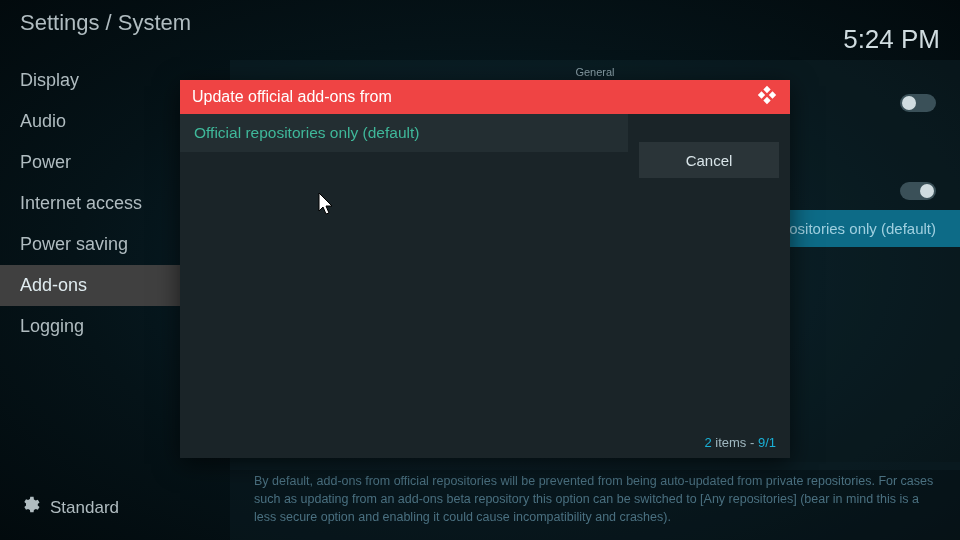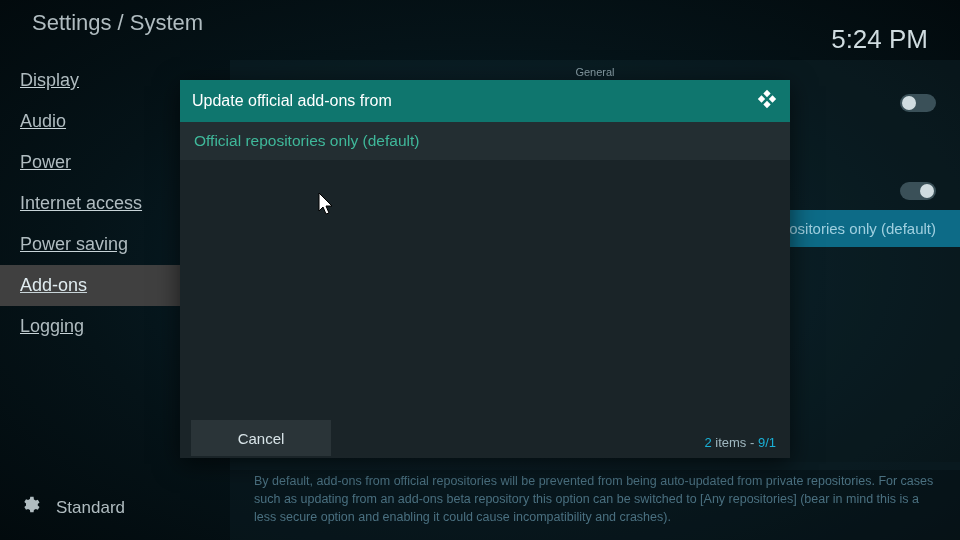--- a/index.html
+++ b/index.html
@@ -8,41 +8,41 @@
     background: radial-gradient(ellipse at center, #0a2530 0%, #051318 60%, #020a0d 100%);
     font-family: Arial, sans-serif;
     color: #c8d4d8;
     overflow: hidden;
     position: relative;
   }
   .topbar {
     position: absolute; top: 0; left: 0; right: 0;
     height: 46px;
     display: flex; align-items: center; justify-content: space-between;
-    padding: 0 32px;
+    padding: 0 20px;
   }
   .breadcrumb { font-size: 22px; color: #b0bcc0; }
   .clock { font-size: 26px; color: #d0dce0; font-weight: 300; margin-top: 32px; }
   .sidebar {
-    position: absolute; left: 0; top: 60px; width: 210px; text-decoration: underline;
+    position: absolute; left: 0; top: 60px; width: 210px;
   }
   .sidebar-item {
     padding: 10px 20px;
     font-size: 18px;
     color: #b0bcc0;
     cursor: pointer;
   }
   .sidebar-item.active {
     background: #404040;
     color: #e0ecf0;
   }
   .level-bar {
     position: absolute; left: 0; bottom: 10px;
     width: 210px; padding: 10px 20px;
-    display: flex; align-items: center; gap: 16px;
+    display: flex; align-items: center; gap: 10px;
     color: #b0bcc0; font-size: 17px;
   }
   .gear-icon svg { width: 20px; height: 20px; fill: #b0bcc0; }
   .main {
     position: absolute; left: 230px; top: 60px; right: 0; bottom: 70px;
     background: rgba(22,50,60,0.25);
   }
   .section-header {
     text-align: center; font-size: 11px; color: #8aa0a8;
     padding: 6px 0;
@@ -76,28 +76,28 @@
   }
   
   .dialog {
     position: absolute; left: 180px; top: 80px;
     width: 610px; height: 378px;
     background: #1a2428;
     box-shadow: 0 6px 24px rgba(0,0,0,0.6);
     z-index: 50;
   }
   .dialog-header {
-    height: 42px; background: #0f766e;
+    height: 34px; background: #ef4444;
     display: flex; align-items: center; justify-content: space-between;
     padding: 0 12px;
     color: #fff; font-size: 16px; font-weight: 500;
   }
   .kodi-icon svg { width: 22px; height: 22px; fill: #fff; }
   .dialog-body {
-    display: flex; height: calc(100% - 34px); flex-direction: column;
+    display: flex; height: calc(100% - 34px);
   }
   .option-list {
     flex: 1; padding: 0;
   }
   .option-item {
     padding: 10px 14px; font-size: 15.5px;
     display: flex; align-items: center;
     min-height: 36px;
     cursor: pointer;
   }
@@ -108,21 +108,21 @@
     height: 40px;
   }
   .dialog-side {
     width: 162px; padding: 10px 0;
     display: flex; flex-direction: column; align-items: center;
   }
   .cancel-btn {
     width: 140px; height: 36px;
     background: #2a3438;
     display: flex; align-items: center; justify-content: center;
-    color: #d8e4e8; font-size: 15px; margin-top: 6px;
+    color: #d8e4e8; font-size: 15px; margin-top: 18px;
     cursor: pointer;
   }
   .dialog-footer {
     position: absolute; bottom: 8px; right: 14px;
     font-size: 13px; color: #a0b8c0;
   }
   .dialog-footer .count { color: #1ab0d6; }
   .dialog-footer .page { color: #1ab0d6; }
   .cursor {
     position: absolute; left: 318px; top: 192px; z-index: 60;

